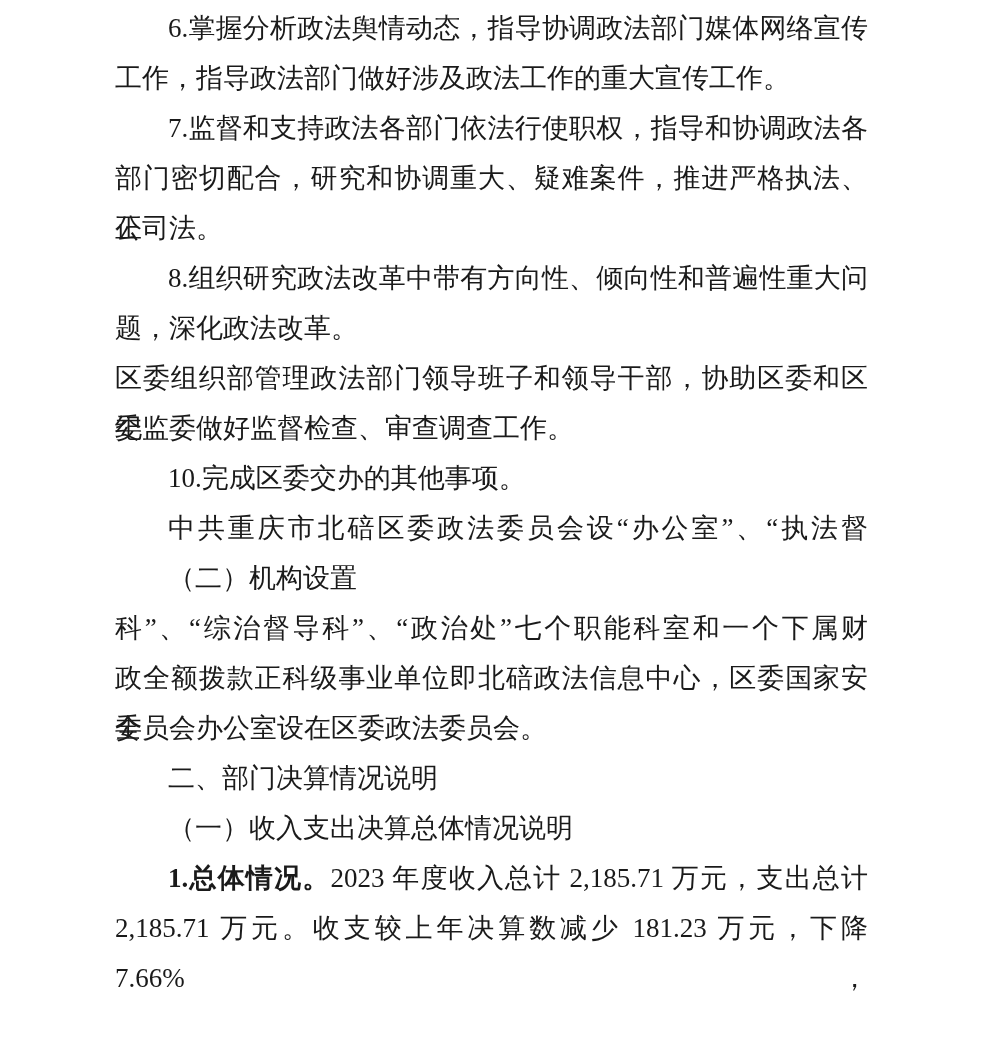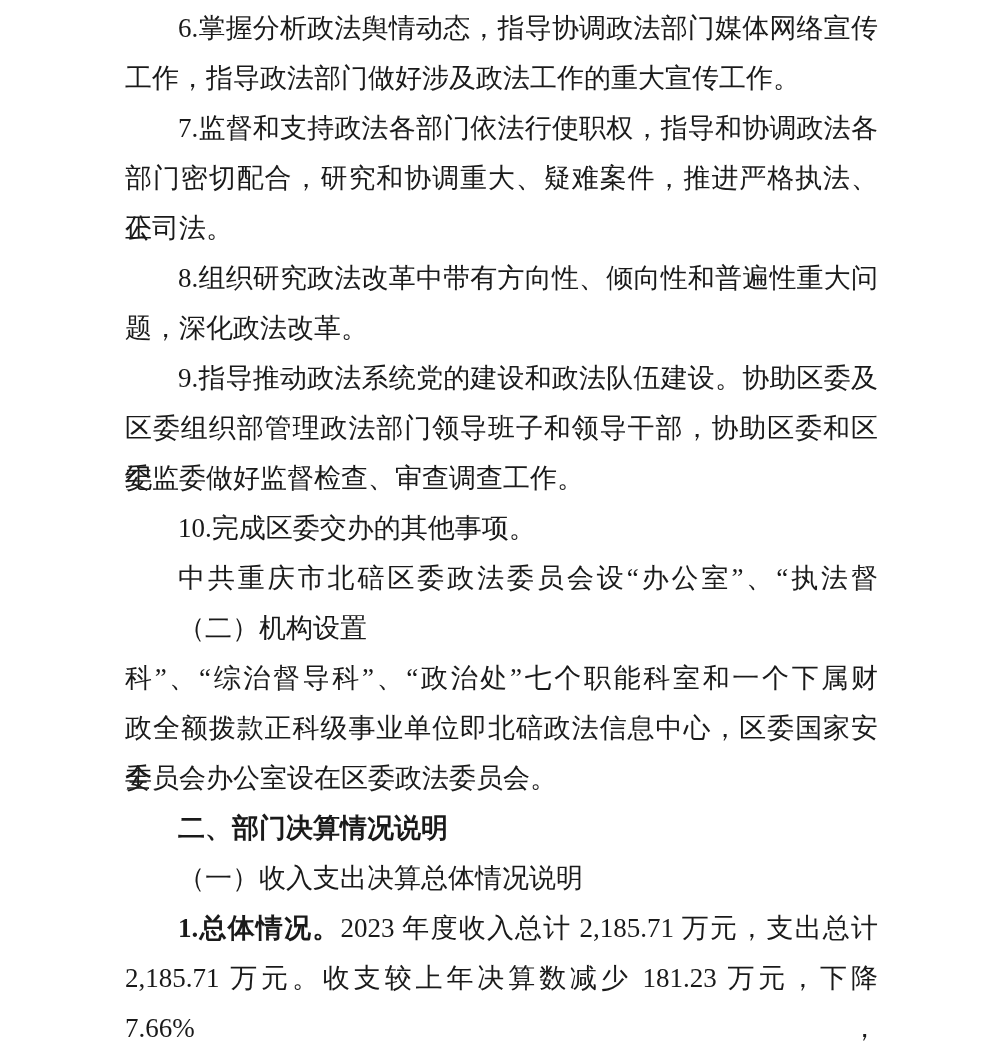--- a/index.html
+++ b/index.html
@@ -10,57 +10,56 @@
   .page {
     position: relative;
     width: 1000px;
     height: 1060px;
     background: #ffffff;
     overflow: hidden;
     color: #1a1a1a;
   }
   .text-col {
     position: absolute;
-    left: 125px;
+    left: 115px;
     top: 3px;
     width: 753px;
   }
   .line {
     height: 50px;
     line-height: 50px;
     font-size: 27px;
     font-family: "Liberation Serif", serif;
     color: #1a1a1a;
     letter-spacing: 0px;
   }
   .line.indent { padding-left: 53px; }
   .line.fill {
     text-align: justify;
     text-align-last: justify;
     text-justify: inter-character;
   }
   .font-body { font-family: "Liberation Serif", serif; }
   .font-kai  { font-family: "DejaVu Serif", serif; }
   .font-kai-bold { font-family: "DejaVu Serif", serif; font-weight: normal; }
-  .font-hei  { font-family: "Liberation Sans", sans-serif; font-weight: bold; }
+  .font-hei  { font-family: "Liberation Sans", sans-serif; font-weight: normal; }
   .bold { font-weight: bold; }
 </style>
 </head>
 <body>
 
 <div class="page" style="background: rgb(255, 255, 255); color: rgb(26, 26, 26);">
   <div class="text-col">
       <div class="line font-body indent fill"><span>6.掌握分析政法舆情动态，指导协调政法部门媒体网络宣传</span></div>
       <div class="line font-body"><span>工作，指导政法部门做好涉及政法工作的重大宣传工作。</span></div>
       <div class="line font-body indent fill"><span>7.监督和支持政法各部门依法行使职权，指导和协调政法各</span></div>
       <div class="line font-body fill"><span>部门密切配合，研究和协调重大、疑难案件，推进严格执法、公</span></div>
       <div class="line font-body"><span>正司法。</span></div>
       <div class="line font-body indent fill"><span>8.组织研究政法改革中带有方向性、倾向性和普遍性重大问</span></div>
       <div class="line font-body"><span>题，深化政法改革。</span></div>
-      <div class="line font-body indent fill"><span>9.指导推动政法系统党的建设和政法队伍建设。协助区委及</span></div>
       <div class="line font-body fill"><span>区委组织部管理政法部门领导班子和领导干部，协助区委和区纪</span></div>
       <div class="line font-body"><span>委监委做好监督检查、审查调查工作。</span></div>
       <div class="line font-body indent"><span>10.完成区委交办的其他事项。</span></div>
       <div class="line font-body indent fill"><span>中共重庆市北碚区委政法委员会设“办公室”、“执法督</span></div>
       <div class="line font-kai indent"><span>（二）机构设置</span></div>
       <div class="line font-body fill"><span>科”、“综治督导科”、“政治处”七个职能科室和一个下属财</span></div>
       <div class="line font-body fill"><span>政全额拨款正科级事业单位即北碚政法信息中心，区委国家安全</span></div>
       <div class="line font-body"><span>委员会办公室设在区委政法委员会。</span></div>
       <div class="line font-hei indent"><span>二、部门决算情况说明</span></div>
       <div class="line font-kai-bold indent"><span>（一）收入支出决算总体情况说明</span></div>

